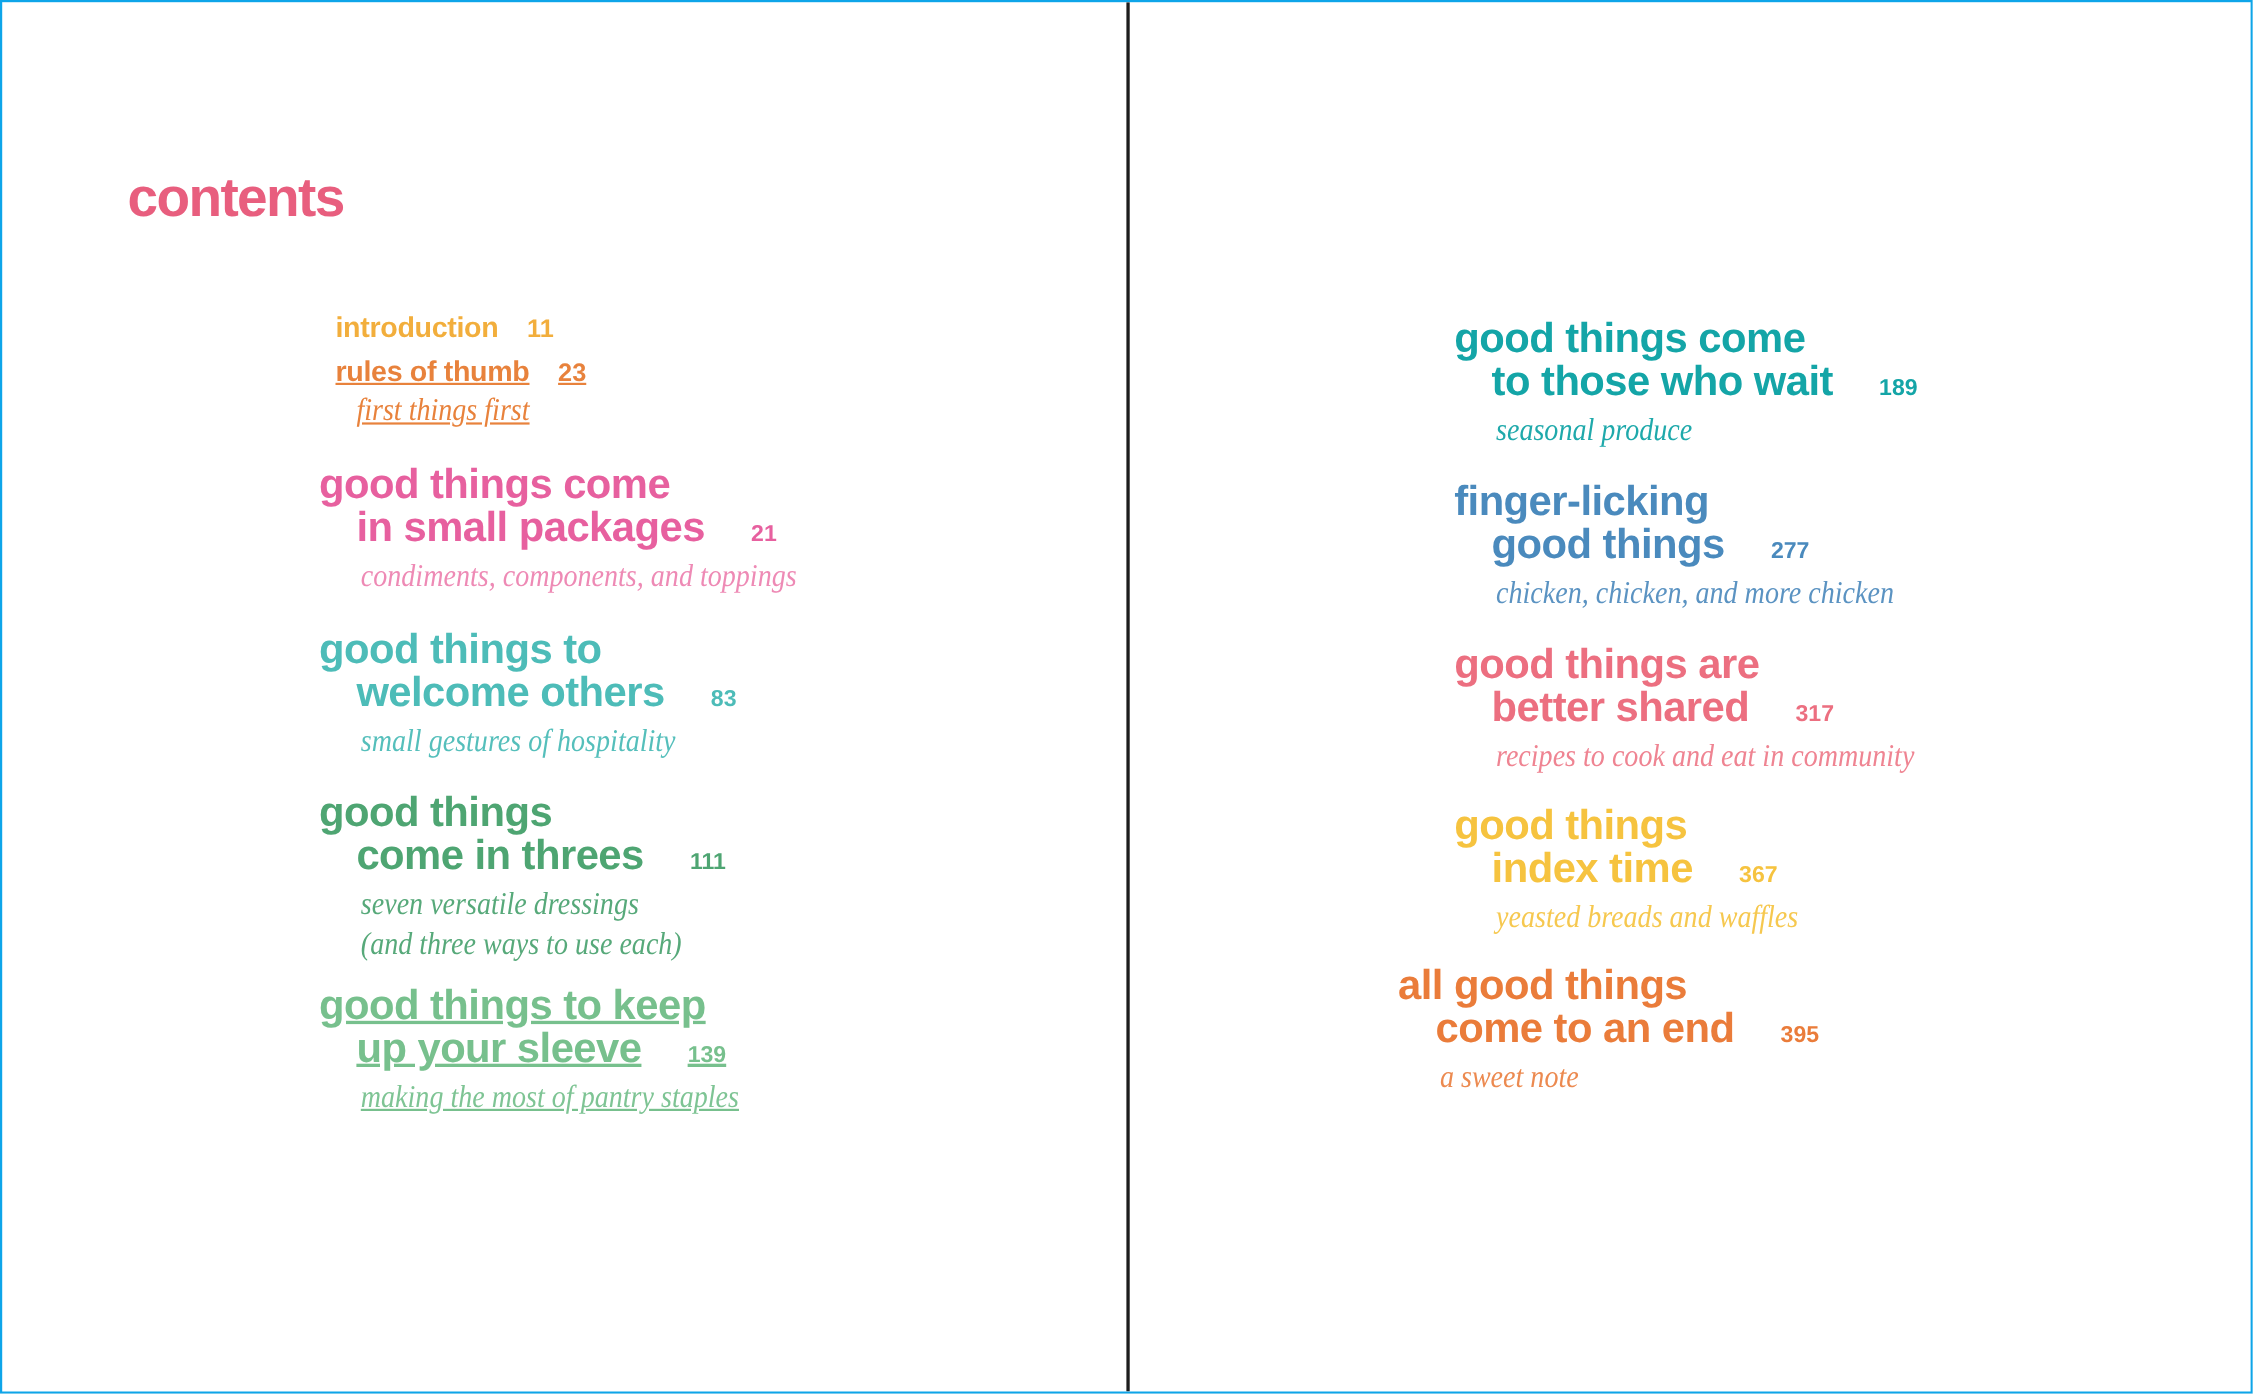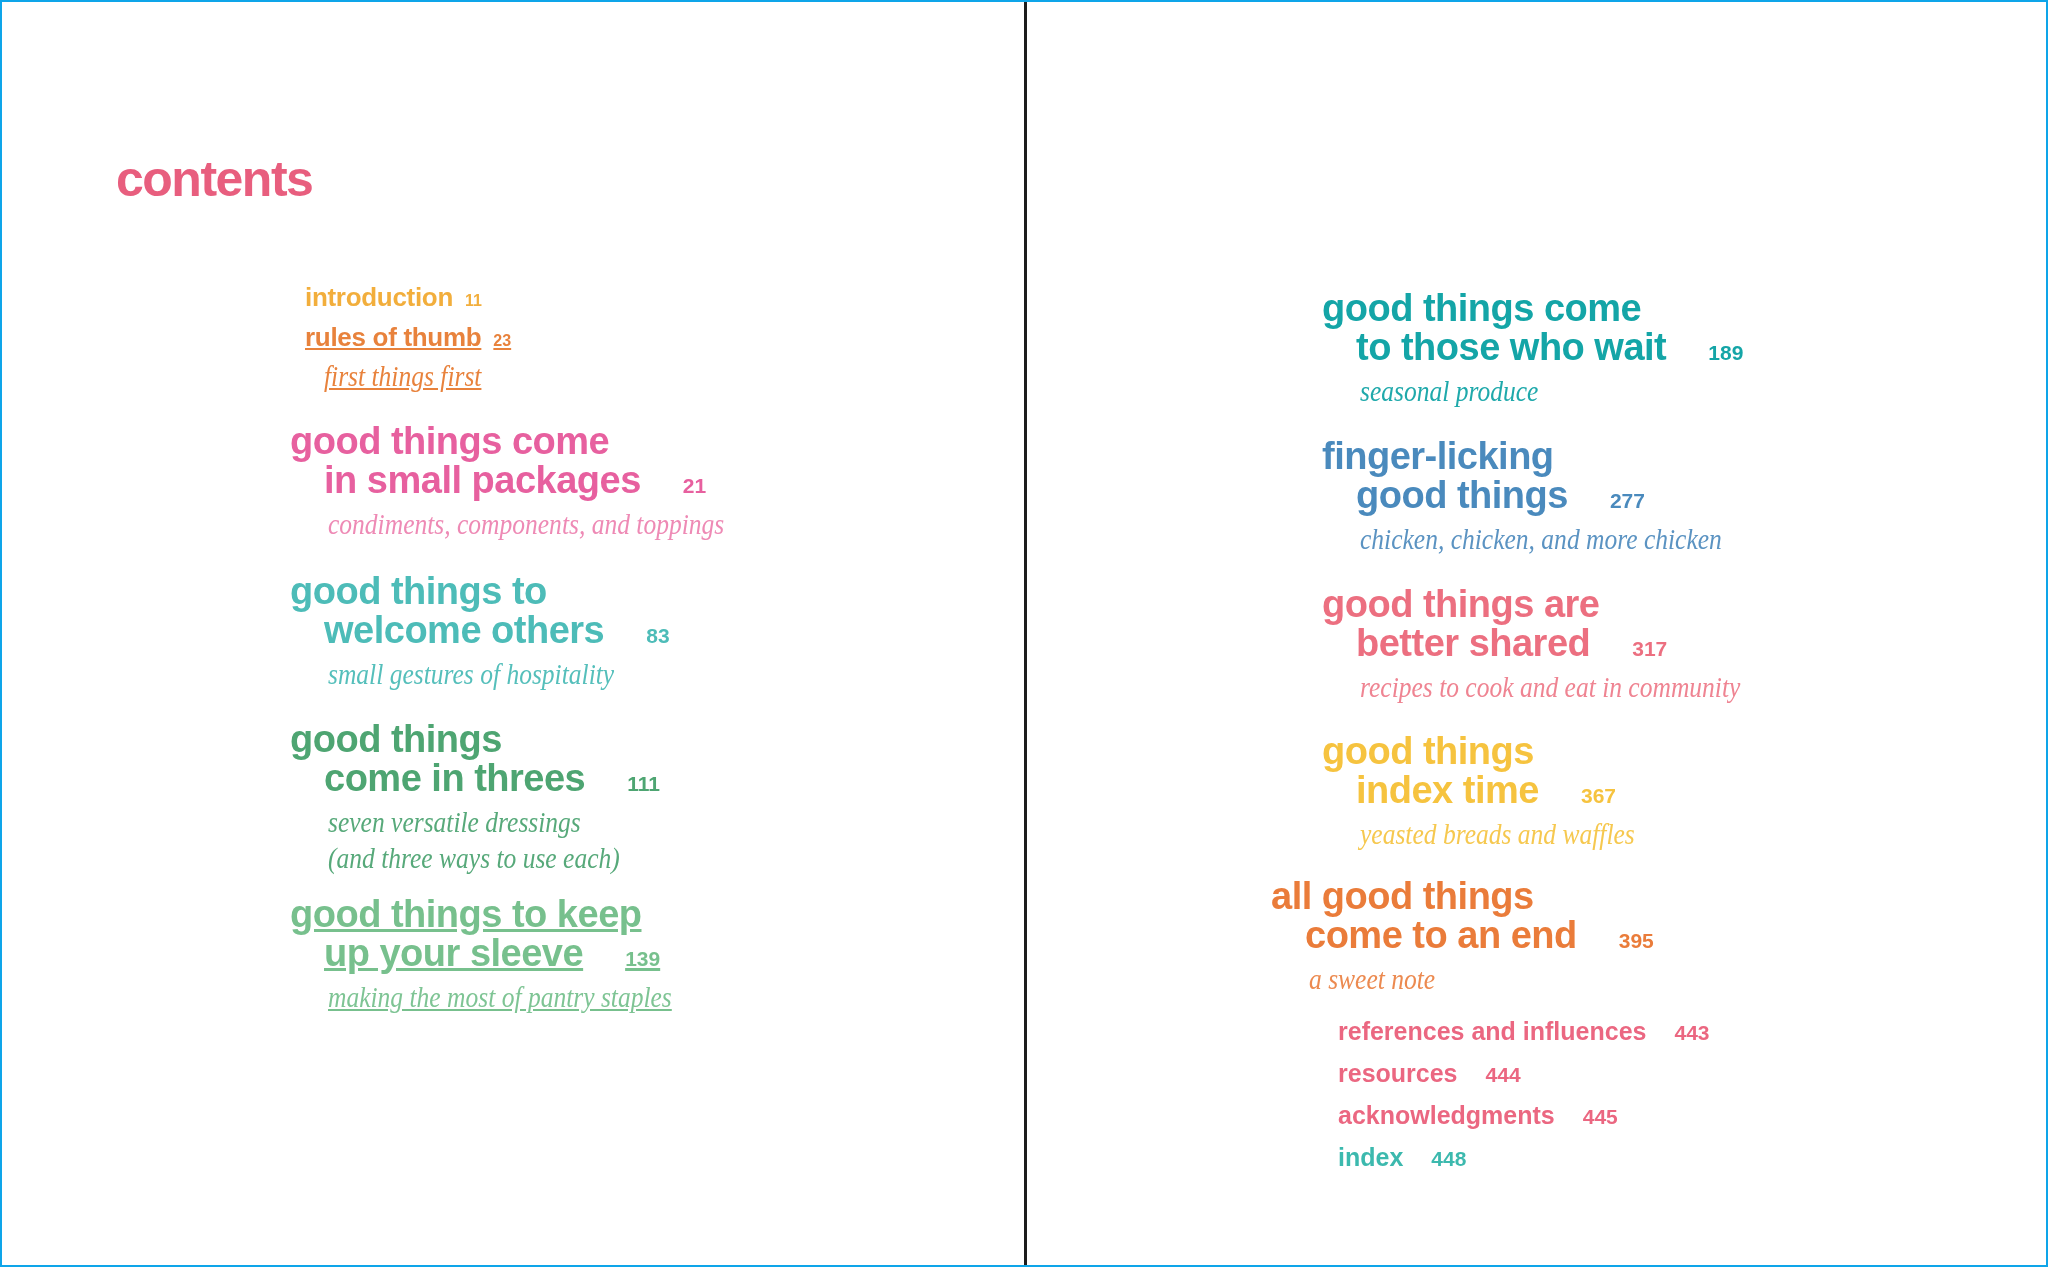--- a/index.html
+++ b/index.html
@@ -27,21 +27,21 @@
   .hl{font-size:38px;line-height:39px;letter-spacing:-0.5px;}
   .hl.ind{margin-left:34px;}
   .pagenum{font-size:21px;margin-left:42px;letter-spacing:0;}
   .sub{
     font-family:"Liberation Serif","DejaVu Serif",serif;
     font-style:italic;font-weight:normal;
     font-size:29px;line-height:33px;margin-left:38px;margin-top:3px;
     transform:scaleX(0.88);transform-origin:0 0;
   }
   .minor .hl{font-size:26px;line-height:30px;letter-spacing:-0.3px;}
-  .minor .pagenum{font-size:16px;margin-left:12px;}
+  .minor .pagenum{font-size:23px;margin-left:26px;}
   .minor .sub{margin-left:19px;margin-top:4px;}
 
   
   .e-l0{top:280px;left:303px;}
   .e-l1{top:320px;left:303px;text-decoration:underline;}
   .e-l2{top:420px;left:288px;}
   .e-l3{top:570px;left:288px;}
   .e-l4{top:718px;left:288px;}
   .e-l5{top:893px;left:288px;}
   
@@ -127,20 +127,14 @@
     <div class="hl ind"><span>index time</span><span class="pagenum">367</span></div>
     <div class="sub" style="color: rgb(246, 200, 79);">yeasted breads and waffles</div>
   </div>
 
   <div class="entry major e-r4" style="color: rgb(234, 124, 58);">
     <div class="hl">all good things</div>
     <div class="hl ind"><span>come to an end</span><span class="pagenum">395</span></div>
     <div class="sub" style="color: rgb(236, 138, 80);">a sweet note</div>
   </div>
 
-  <div id="back-matter">
-    <div class="bm-item" style="color: rgb(235, 103, 129);"><span>references and influences</span><span class="bm-num">443</span></div>
-    <div class="bm-item" style="color: rgb(235, 103, 129);"><span>resources</span><span class="bm-num">444</span></div>
-    <div class="bm-item" style="color: rgb(235, 103, 129);"><span>acknowledgments</span><span class="bm-num">445</span></div>
-    <div class="bm-item" style="color: rgb(60, 185, 174);"><span>index</span><span class="bm-num">448</span></div>
-  </div>
 
 </div>
 
 </body></html>

